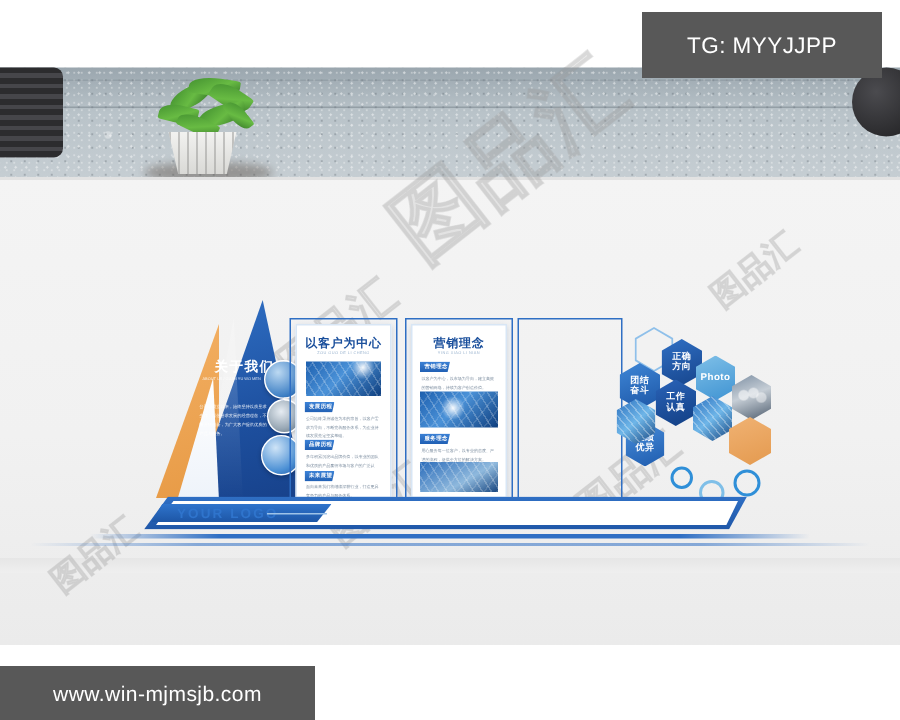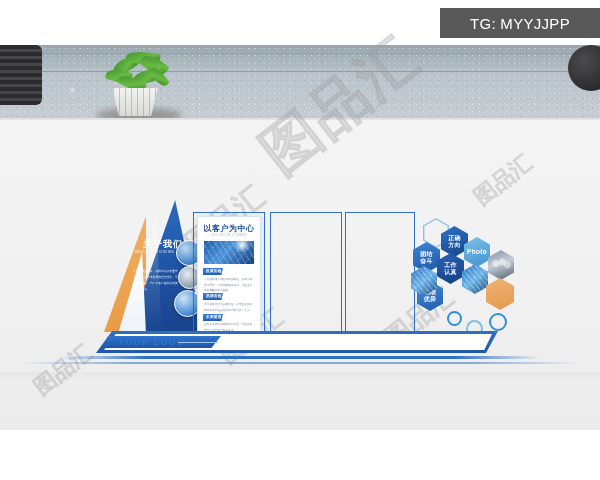--- a/index.html
+++ b/index.html
@@ -192,20 +192,32 @@
     </div>
     <div class="tag" style="left:5px;top:51px;width:20px;">发展历程</div>
     <div class="para" style="left:6px;top:60px;width:50px;">公司始终秉持诚信为本的宗旨，以客户需求为导向，不断完善服务体系，为企业持续发展奠定坚实基础。</div>
     <div class="tag" style="left:5px;top:76px;width:20px;">品牌历程</div>
     <div class="para" style="left:6px;top:85px;width:50px;">多年积累沉淀出品牌价值，以专业的团队和优质的产品赢得市场与客户的广泛认可。</div>
     <div class="tag" style="left:5px;top:97px;width:20px;">未来展望</div>
     <div class="para" style="left:6px;top:105px;width:50px;">面向未来我们将继续深耕行业，打造更具竞争力的产品与服务体系。</div>
   </div>
 
   <div class="panel-frame" style="left:270px;top:212px;width:70px;height:122px;"></div>
+  <div class="panel" style="left:274px;top:216px;width:62px;height:114px;">
+    <div class="p-title" style="top:6px;">营销理念</div>
+    <div class="p-sub" style="top:17px;">YING XIAO LI NIAN</div>
+    <div class="tag" style="left:5px;top:24px;width:20px;">营销理念</div>
+    <div class="para" style="left:6px;top:33px;width:50px;">以客户为中心，以市场为导向，建立高效的营销网络，持续为客户创造价值。</div>
+    <div class="ph" style="left:5px;top:44px;width:52px;height:24px;">
+      <div class="ph-flare" style="left:14px;top:3px;"></div>
+    </div>
+    <div class="tag" style="left:5px;top:72px;width:20px;">服务理念</div>
+    <div class="para" style="left:6px;top:81px;width:50px;">用心服务每一位客户，以专业的态度、严谨的流程，提供全方位的解决方案。</div>
+    <div class="ph" style="left:5px;top:91px;width:52px;height:20px;background:linear-gradient(150deg,#2b6cba,#8fb9dd 60%,#17457f);"></div>
+  </div>
 
   <div class="panel-frame" style="left:345px;top:212px;width:68px;height:122px;"></div>
 
   <div class="hex-outline" style="left:423px;top:218px;width:26px;height:30px;"></div>
 
   <div class="hex" style="left:413px;top:242px;width:27px;height:31px;background:linear-gradient(160deg,#3e86d6,#1d56a6);white-space:pre-line;">团结
 奋斗</div>
 
   <div class="hex" style="left:441px;top:226px;width:27px;height:31px;background:linear-gradient(160deg,#2f6fc4,#17458c);white-space:pre-line;">正确
 方向</div>
@@ -228,15 +240,16 @@
   <div class="ring" style="left:489px;top:313px;width:14px;height:14px;"></div>
 
   <div class="hull"></div>
   <div class="hull-inner"></div>
   <div class="hull-band"></div>
   <div class="logo-text">YOUR LOGO</div>
   <div class="logo-rule"></div>
   <div class="wave"></div>
   <div class="wave2"></div>
 
-  <div class="badge" style="right:0;top:8px;width:160px;height:30px;">TG: MYYJJPP</div>
+  <div class="badge" style="right:12px;top:8px;width:160px;height:44px;">TG: MYYJJPP</div>
+  <div class="badge" style="left:0;bottom:0;width:210px;height:36px;font-size:14px;">www.win-mjmsjb.com</div>
 
 </div>
 
 </body></html>

